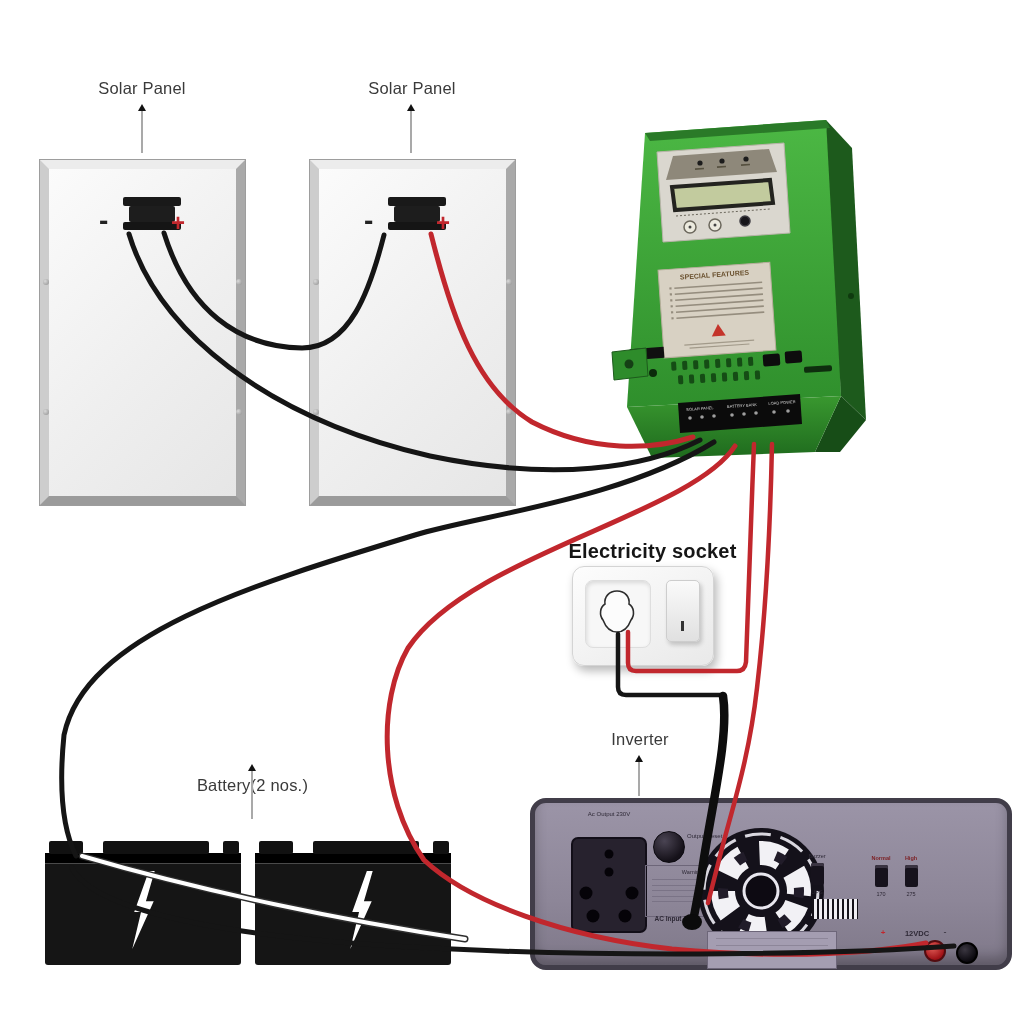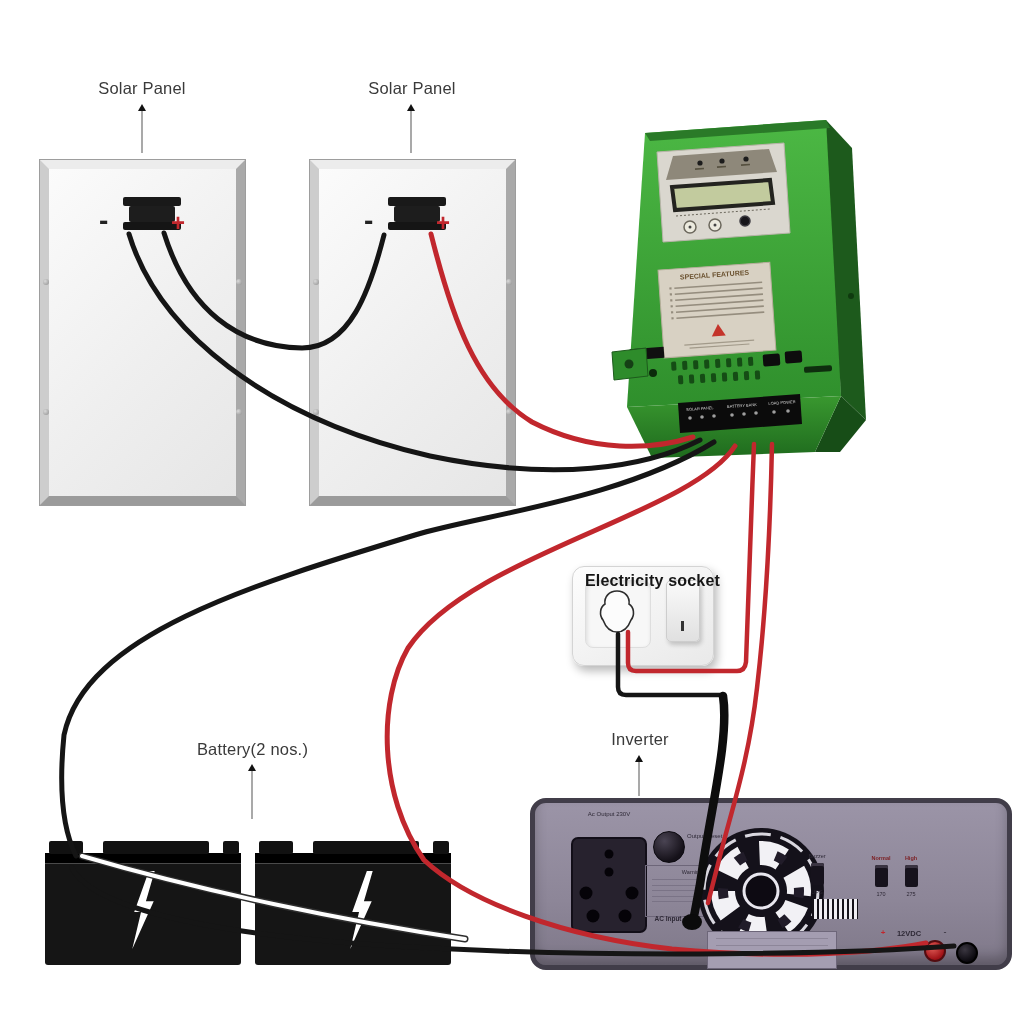--- a/index.html
+++ b/index.html
@@ -170,21 +170,21 @@
     <div class="inv-switch" style="left:370px;top:62px;"></div>
     <div class="inv-tiny" style="left:362px;top:88px;width:28px;font-size:5.5px;">275</div>
 
     <div class="sticker">
       <div class="wline"></div>
       <div class="wline"></div>
       <div class="wline"></div>
     </div>
 
     <div class="inv-tiny" style="left:342px;top:126px;width:12px;font-size:8px;color:#c1272d;font-weight:bold;">+</div>
-    <div class="inv-tiny" style="left:348px;top:127px;width:52px;font-size:7.5px;font-weight:bold;">12VDC</div>
+    <div class="inv-tiny" style="left:356px;top:127px;width:52px;font-size:7.5px;font-weight:bold;">12VDC</div>
     <div class="inv-tiny" style="left:404px;top:126px;width:12px;font-size:9px;">-</div>
     <div class="dc-terminal dc-red" style="left:389px;top:137px;"></div>
     <div class="dc-terminal dc-black" style="left:421px;top:139px;"></div>
   </div>
 
   <svg class="abs" style="left:598px;top:96px;" width="272" height="372" viewBox="0 0 272 372">
     <defs>
       <linearGradient id="gFront" x1="0" y1="0" x2="0" y2="1">
         <stop offset="0" stop-color="#4cb844"></stop>
           <stop offset="1" stop-color="#2f8f2c"></stop>
@@ -315,23 +315,23 @@
 
   <div class="diag-label" style="left:77px;top:79px;width:130px;z-index:7;">Solar Panel</div>
   <div class="arrow-head" style="left:138px;top:104px;z-index:7;"></div>
   <div class="arrow-line" style="left:141px;top:111px;height:42px;z-index:7;"></div>
 
   <div class="diag-label" style="left:347px;top:79px;width:130px;z-index:7;">Solar Panel</div>
   <div class="arrow-head" style="left:407px;top:104px;z-index:7;"></div>
   <div class="arrow-line" style="left:410px;top:111px;height:42px;z-index:7;"></div>
 
 
-  <div class="diag-label bold" style="left:565px;top:572px;width:175px;font-size:16px;z-index:7;">Electricity socket</div>
-
-  <div class="diag-label" style="left:180px;top:740px;width:145px;z-index:7;">Battery(2 nos.)</div>
+  <div class="diag-label bold" style="left:565px;top:540px;width:175px;font-size:20px;z-index:7;">Electricity socket</div>
+
+  <div class="diag-label" style="left:180px;top:776px;width:145px;z-index:7;">Battery(2 nos.)</div>
   <div class="arrow-head" style="left:248px;top:764px;z-index:7;"></div>
   <div class="arrow-line" style="left:251px;top:771px;height:48px;z-index:7;"></div>
 
   <div class="diag-label" style="left:575px;top:730px;width:130px;z-index:7;">Inverter</div>
   <div class="arrow-head" style="left:635px;top:755px;z-index:7;"></div>
   <div class="arrow-line" style="left:638px;top:762px;height:34px;z-index:7;"></div>
 
 </div>
 
 </body></html>

